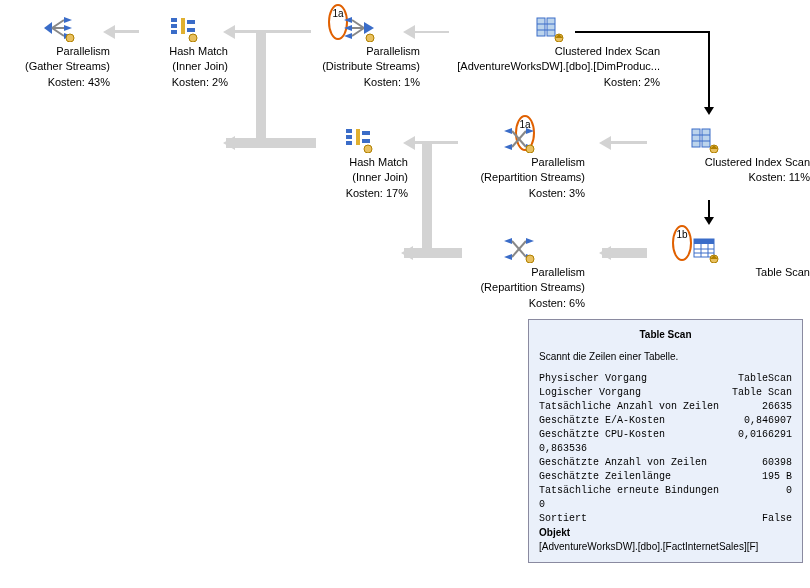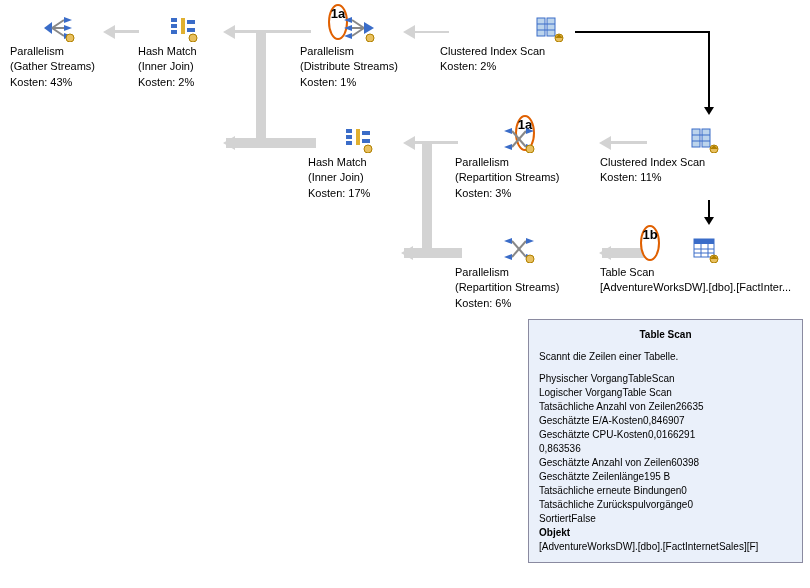--- a/index.html
+++ b/index.html
@@ -1,33 +1,33 @@
 <!DOCTYPE html>
 <html><head>
 <meta charset="utf-8">
 <style>
   * { box-sizing: border-box; margin: 0; padding: 0; }
   body { width: 810px; height: 588px; background: #fff; font-family: Verdana, Geneva, sans-serif; font-size: 11px; color: #000; position: relative; overflow: hidden; }
-  .node { position: absolute; text-align: left; }
+  .node { position: absolute; text-align: right; }
   .node .icon { display: block; margin: 0 auto 2px auto; }
   .node .label { line-height: 1.4; }
   .arrow-h { position: absolute; background: #d3d3d3; }
   .arrow-h::before { content: ""; position: absolute; left: -10px; top: 50%; transform: translateY(-50%); border: 7px solid transparent; border-right-color: #d3d3d3; border-right-width: 12px; }
   .arrow-h.thick { height: 10px; }
   .arrow-h.thin { height: 3px; }
   .arrow-h.xthin { height: 2px; }
   .arrow-v { position: absolute; width: 2px; background: #000; }
   .arrow-v::after { content: ""; position: absolute; bottom: -8px; left: 50%; transform: translateX(-50%); border: 5px solid transparent; border-top-color: #000; border-top-width: 8px; }
   .black-line-h { position: absolute; height: 2px; background: #000; }
   .black-line-v { position: absolute; width: 2px; background: #000; }
-  .badge { position: absolute; width: 20px; height: 36px; border: 2px solid #e06000; border-radius: 50%; background: #fff; font-size: 13px; font-weight: bold; line-height: 16px; text-align: center; color: #000; }
+  .badge { position: absolute; width: 20px; height: 36px; border: 2px solid #e06000; border-radius: 50%; background: #fff; font-size: 10px; font-weight: normal; line-height: 16px; text-align: center; color: #000; }
   .tooltip { position: absolute; width: 275px; background: #eaf0fa; border: 1px solid #8a8aa0; padding: 8px 10px; font-size: 10px; line-height: 1.4; }
   .tooltip .title { font-weight: bold; text-align: center; margin-bottom: 4px; }
   .tooltip .desc { margin-bottom: 8px; margin-top: 8px; }
-  .tooltip .row { display: flex; justify-content: flex-start; }
+  .tooltip .row { display: flex; justify-content: space-between; font-family: Liberation Mono, monospace; }
   .tooltip .section { font-weight: bold; }
   svg { display: block; }
 </style>
 </head>
 <body>
 
 <div class="arrow-h thin" style="left:106px; top:30px; width:33px;"></div>
 <div class="arrow-h thin" style="left:226px; top:30px; width:85px;"></div>
 <div class="arrow-h xthin" style="left:406px; top:31px; width:43px;"></div>
 
@@ -45,21 +45,21 @@
 <div class="arrow-h thick" style="left:602px; top:248px; width:45px;"></div>
 
 <div class="black-line-h" style="left:575px; top:31px; width:135px;"></div>
 <div class="black-line-v" style="left:708px; top:31px; height:80px;"></div>
 <div class="arrow-v" style="left:708px; top:111px; height:1px;"></div>
 
 <div class="arrow-v" style="left:708px; top:200px; height:22px;"></div>
 
 <div class="badge" style="left:328px; top:4px;">1a</div>
 <div class="badge" style="left:515px; top:115px;">1a</div>
-<div class="badge" style="left:640px; top:225px;">1b</div>
+<div class="badge" style="left:672px; top:225px;">1b</div>
 
 <div class="node" style="left:10px; top:14px; width:100px;">
   <svg class="icon" width="36" height="28" viewBox="0 0 36 28">
     <polygon points="2,14 10,8 10,20" fill="#3a6cc8"></polygon>
       <line x1="10" y1="14" x2="22" y2="6" stroke="#888" stroke-width="2"></line>
       <line x1="10" y1="14" x2="22" y2="14" stroke="#888" stroke-width="2"></line>
       <line x1="10" y1="14" x2="22" y2="22" stroke="#888" stroke-width="2"></line>
       <polygon points="22,3 30,6 22,9" fill="#3a6cc8"></polygon>
       <polygon points="22,11 30,14 22,17" fill="#3a6cc8"></polygon>
       <polygon points="22,19 30,22 22,25" fill="#3a6cc8"></polygon>
@@ -111,20 +111,21 @@
   <svg class="icon" width="34" height="28" viewBox="0 0 34 28">
     <rect x="4" y="4" width="8" height="18" fill="#bcd4ec" stroke="#3a6cc8"></rect>
       <rect x="14" y="4" width="8" height="18" fill="#bcd4ec" stroke="#3a6cc8"></rect>
       <line x1="4" y1="10" x2="22" y2="10" stroke="#3a6cc8"></line>
       <line x1="4" y1="16" x2="22" y2="16" stroke="#3a6cc8"></line>
       <circle cx="26" cy="24" r="4" fill="#e8c060" stroke="#b08000"></circle>
       <polygon points="26,20 30,24 22,24" fill="#b08000"></polygon>
   </svg>
   <div class="label">
       <div>Clustered Index Scan</div>
+      <div>[AdventureWorksDW].[dbo].[DimProduc...</div>
       <div>Kosten: 2%</div>
     </div>
 </div>
 
 <div class="node" style="left:308px; top:125px; width:100px;">
   <svg class="icon" width="32" height="28" viewBox="0 0 32 28">
     <rect x="4" y="4" width="6" height="4" fill="#3a6cc8"></rect>
       <rect x="4" y="10" width="6" height="4" fill="#3a6cc8"></rect>
       <rect x="4" y="16" width="6" height="4" fill="#3a6cc8"></rect>
       <rect x="14" y="4" width="4" height="16" fill="#e0b030"></rect>
@@ -194,21 +195,20 @@
       <rect x="6" y="4" width="20" height="5" fill="#3a6cc8"></rect>
       <line x1="6" y1="14" x2="26" y2="14" stroke="#3a6cc8"></line>
       <line x1="6" y1="18" x2="26" y2="18" stroke="#3a6cc8"></line>
       <line x1="13" y1="9" x2="13" y2="22" stroke="#3a6cc8"></line>
       <line x1="20" y1="9" x2="20" y2="22" stroke="#3a6cc8"></line>
       <circle cx="26" cy="24" r="4" fill="#e8c060" stroke="#b08000"></circle>
       <polygon points="26,20 30,24 22,24" fill="#b08000"></polygon>
   </svg>
   <div class="label">
       <div>Table Scan</div>
-      <div>[AdventureWorksDW].[dbo].[FactInter...</div>
     </div>
 </div>
 
 <div class="tooltip" style="left:528px; top:319px;">
   <div class="title">Table Scan</div>
   <div class="desc">Scannt die Zeilen einer Tabelle.</div>
   <div id="tooltip-rows">
       <div class="row">
         <span>Physischer Vorgang</span>
         <span>TableScan</span>
@@ -238,21 +238,20 @@
       </div>
       <div class="row">
         <span>Geschätzte Zeilenlänge</span>
         <span>195 B</span>
       </div>
       <div class="row">
         <span>Tatsächliche erneute Bindungen</span>
         <span>0</span>
       </div>
       <div class="row">
-        <span>Tatsächliche Zurückspulvorgänge</span>
         <span>0</span>
       </div>
       <div class="row">
         <span>Sortiert</span>
         <span>False</span>
       </div>
     </div>
   <div class="section">Objekt</div>
   <div>[AdventureWorksDW].[dbo].[FactInternetSales][F]</div>
 </div>

